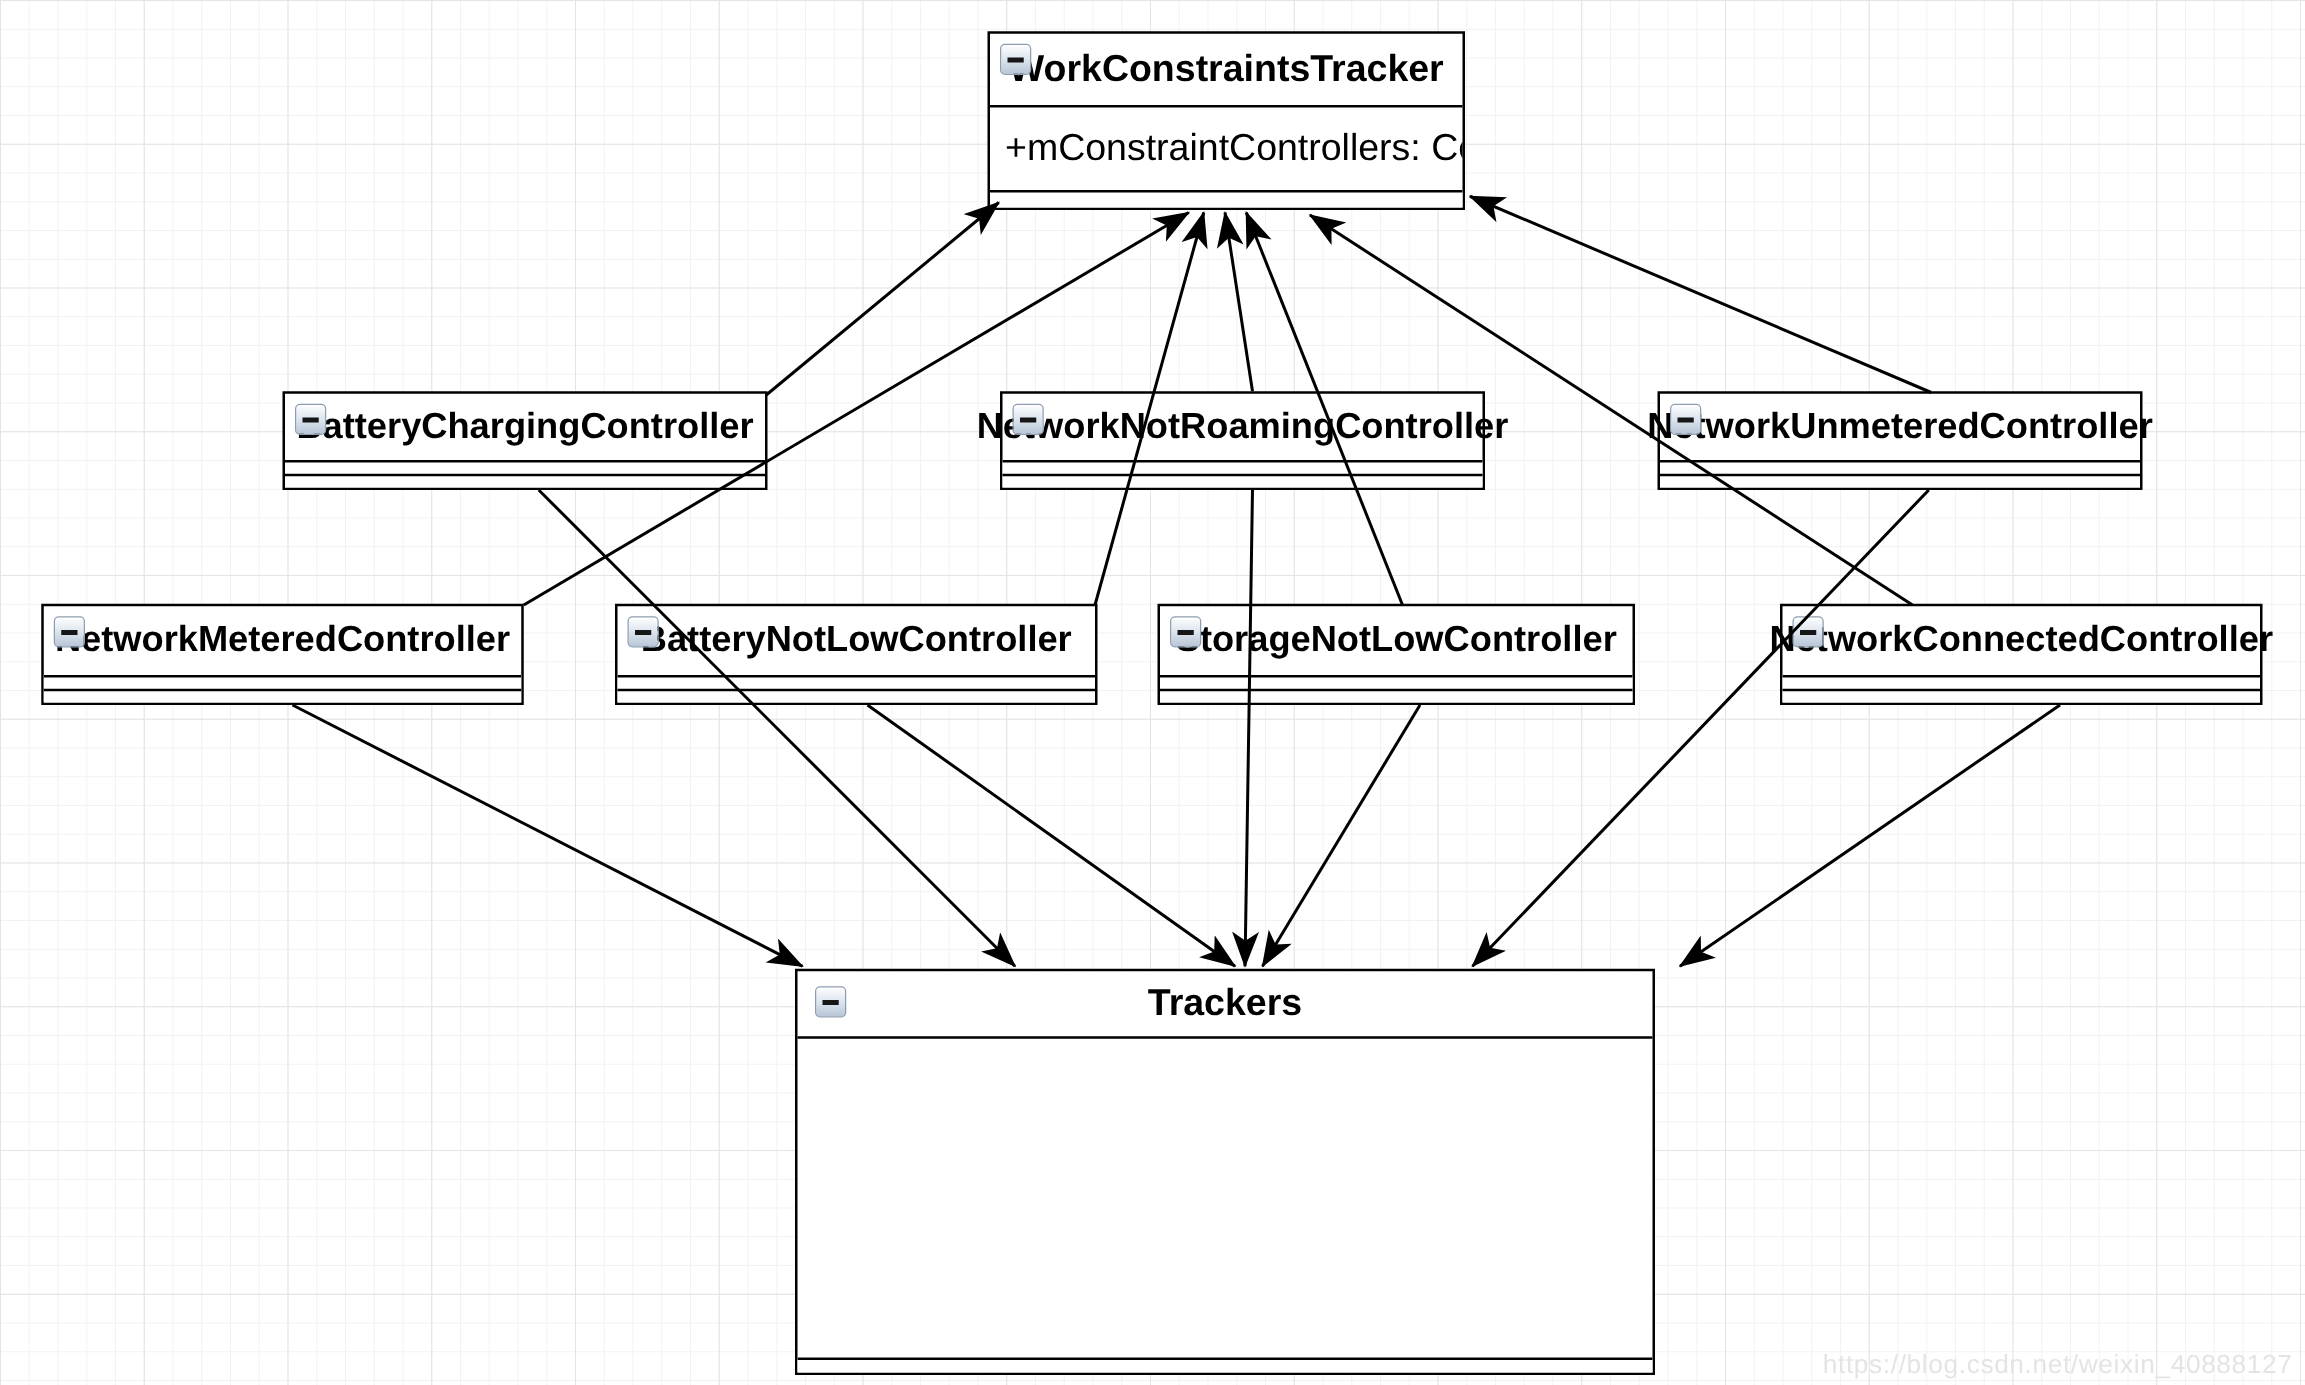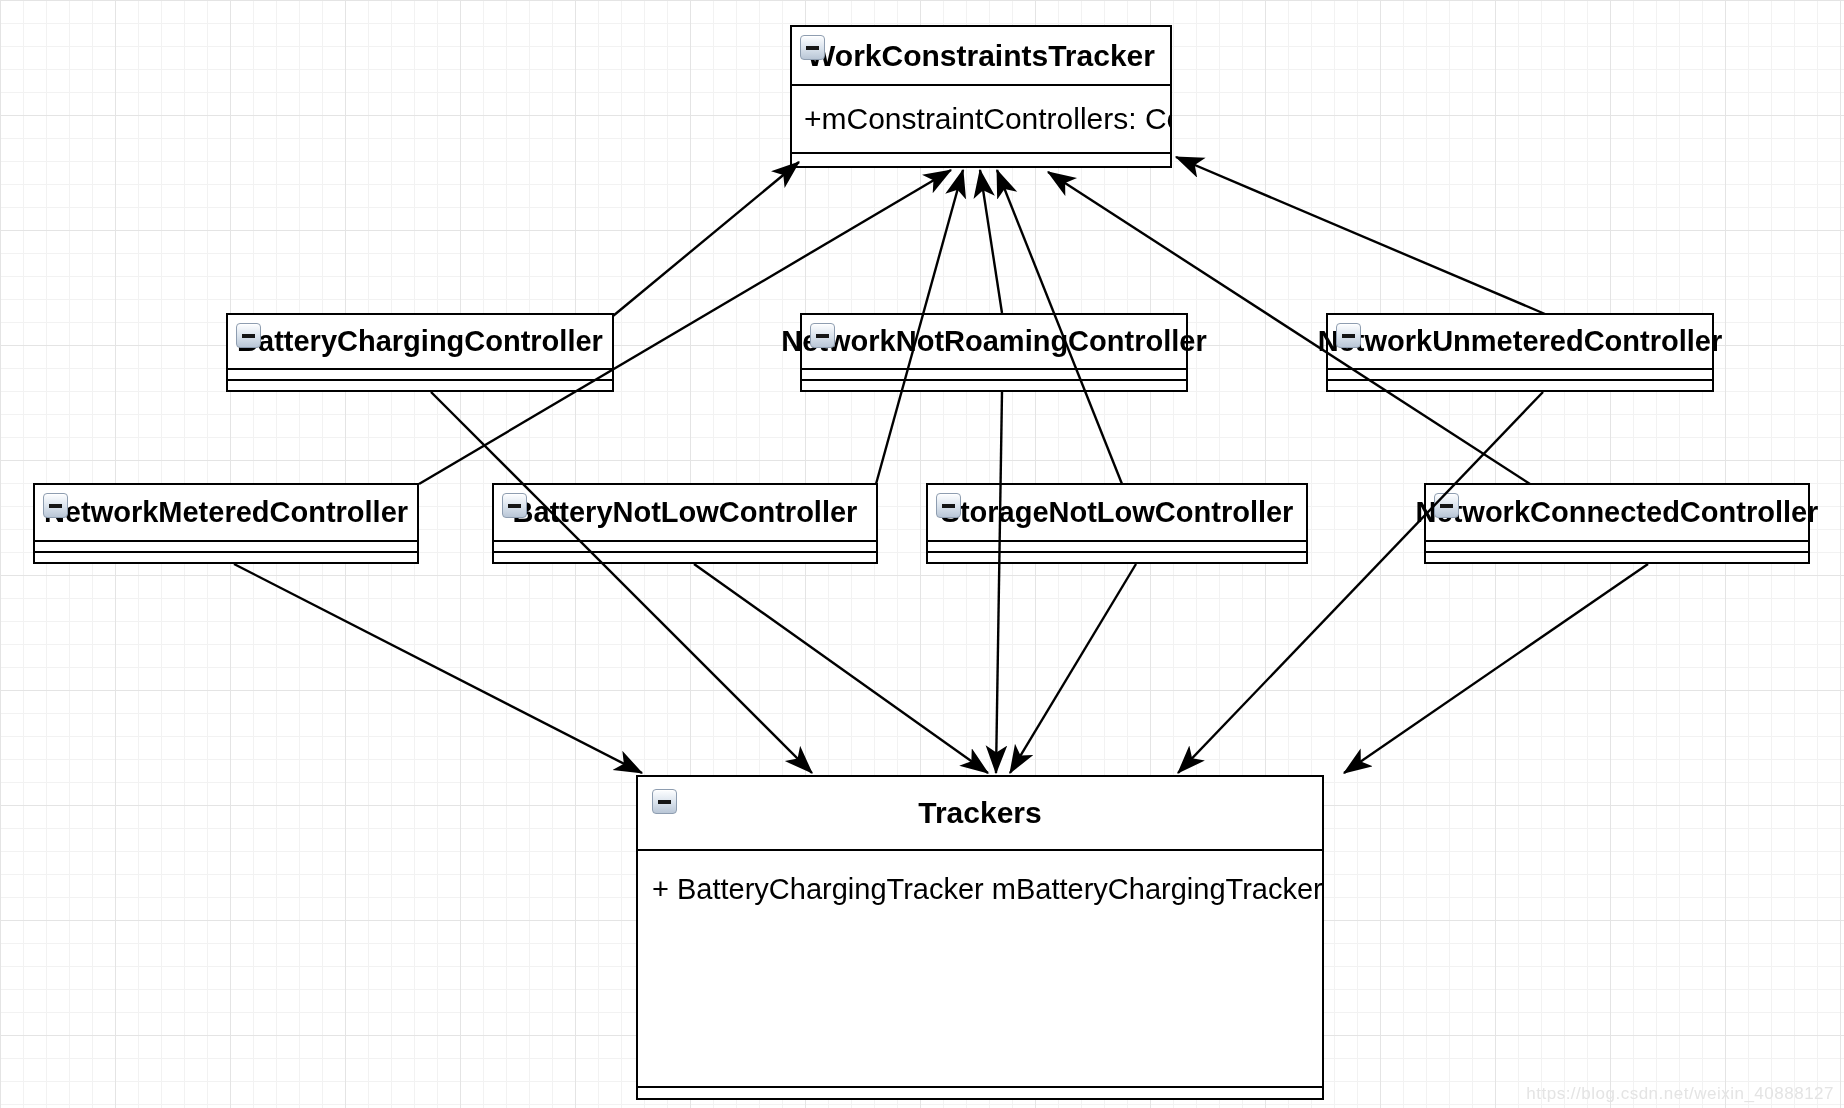--- a/index.html
+++ b/index.html
@@ -75,21 +75,21 @@
   }
   .collapse::after{content:"";width:13px;height:4px;background:#161616;}
   .collapse-tr{left:14px;top:12px;}
   #edges-svg{
     position:absolute;left:0;top:0;width:1844px;height:1108px;
     z-index:5;pointer-events:none;
   }
   #edges-svg line{stroke:#000;stroke-width:2.4;}
   .watermark{
     position:absolute;right:10px;bottom:4px;
-    font-size:17px;color:#e4e4e4;
+    font-size:21px;color:#e4e4e4;
     letter-spacing:0.5px;
     z-index:6;
     white-space:nowrap;
   }
 </style>
 </head>
 <body>
 
 <div id="canvas">
 
@@ -166,21 +166,20 @@
 
   <div class="node" style="left:1424px;top:483px;width:386px;height:81px;">
     <div class="collapse"></div>
     <div class="node-title">NetworkConnectedController</div>
     <div class="strip"></div>
     <div class="strip"></div>
   </div>
 
   <div class="node" style="left:636px;top:775px;width:688px;height:325px;">
     <div class="collapse collapse-tr"></div>
-    <div class="node-title big-title" style="flex:none;height:72px;text-align:center;">Trackers</div>
+    <div class="node-title big-title" style="flex:none;height:52px;text-align:center;">Trackers</div>
     <div class="tr-attrs">
-      <div class="tr-row">+ BatteryChargingTracker mBatteryChargingTracker</div>
     </div>
     <div class="strip-tall" style="height:10px;"></div>
   </div>
 
   <div class="watermark">https://blog.csdn.net/weixin_40888127</div>
 </div>
 
 </body></html>

